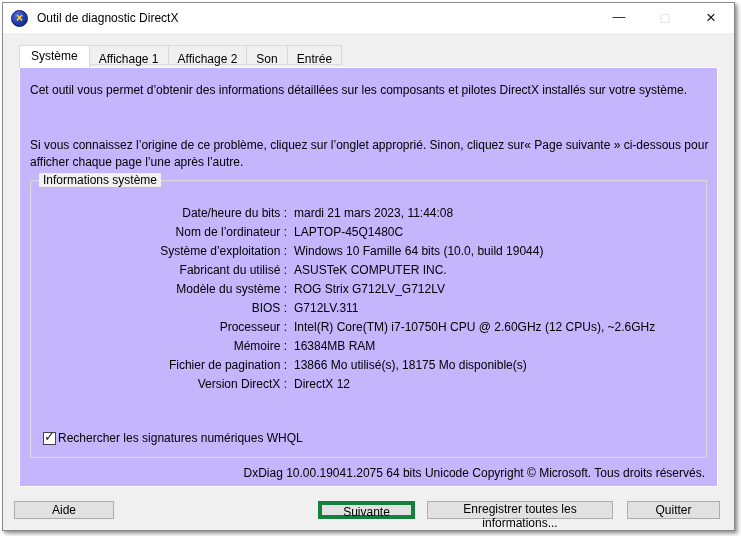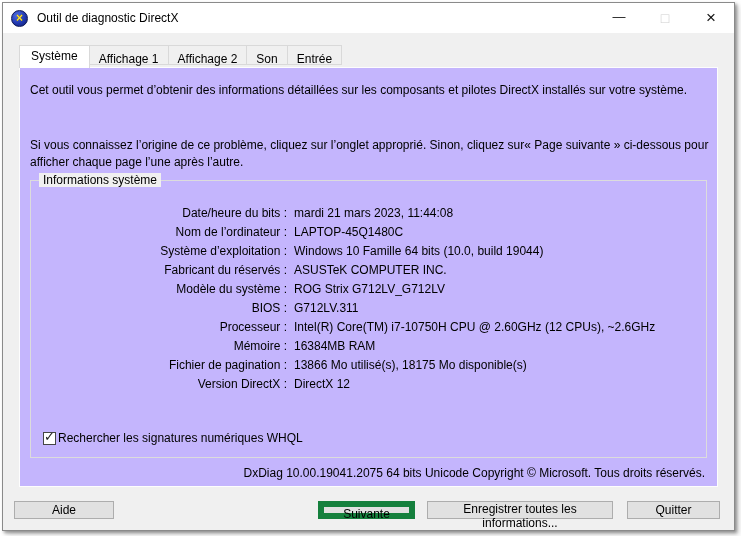--- a/index.html
+++ b/index.html
@@ -58,21 +58,21 @@
   .cb-check { font-size:13px; line-height:10px; color:#1b1b1b; transform:translateY(-1px); }
   .cb-label { margin-left:2px; }
 
   
   .copyright { position:absolute; right:12px; bottom:6px; text-align:right; }
 
   
   .btn { position:absolute; top:468px; height:18px; background:#e1e1e1;
     border:1px solid #adadad; font-family:"Liberation Sans", sans-serif; font-size:12px;
     color:#000; cursor:default; }
-  .btn.default { border:6px solid #15803d; }
+  .btn.default { border:4px solid #15803d; }
   .btn-help { left:11px;  width:100px; }
   .btn-next { left:315px; width:97px;  }
   .btn-save { left:424px; width:186px; }
   .btn-quit { left:624px; width:93px;  }
 </style>
 </head>
 <body>
 
 <div class="window">
 
@@ -113,21 +113,21 @@
           </div>
           <div class="info-row">
             <div class="lbl">Nom de l’ordinateur :</div>
             <div class="val">LAPTOP-45Q1480C</div>
           </div>
           <div class="info-row">
             <div class="lbl">Système d’exploitation :</div>
             <div class="val">Windows 10 Famille 64 bits (10.0, build 19044)</div>
           </div>
           <div class="info-row">
-            <div class="lbl">Fabricant du réservés :</div>
+            <div class="lbl">Fabricant du utilisé :</div>
             <div class="val">ASUSTeK COMPUTER INC.</div>
           </div>
           <div class="info-row">
             <div class="lbl">Modèle du système :</div>
             <div class="val">ROG Strix G712LV_G712LV</div>
           </div>
           <div class="info-row">
             <div class="lbl">BIOS :</div>
             <div class="val">G712LV.311</div>
           </div>

